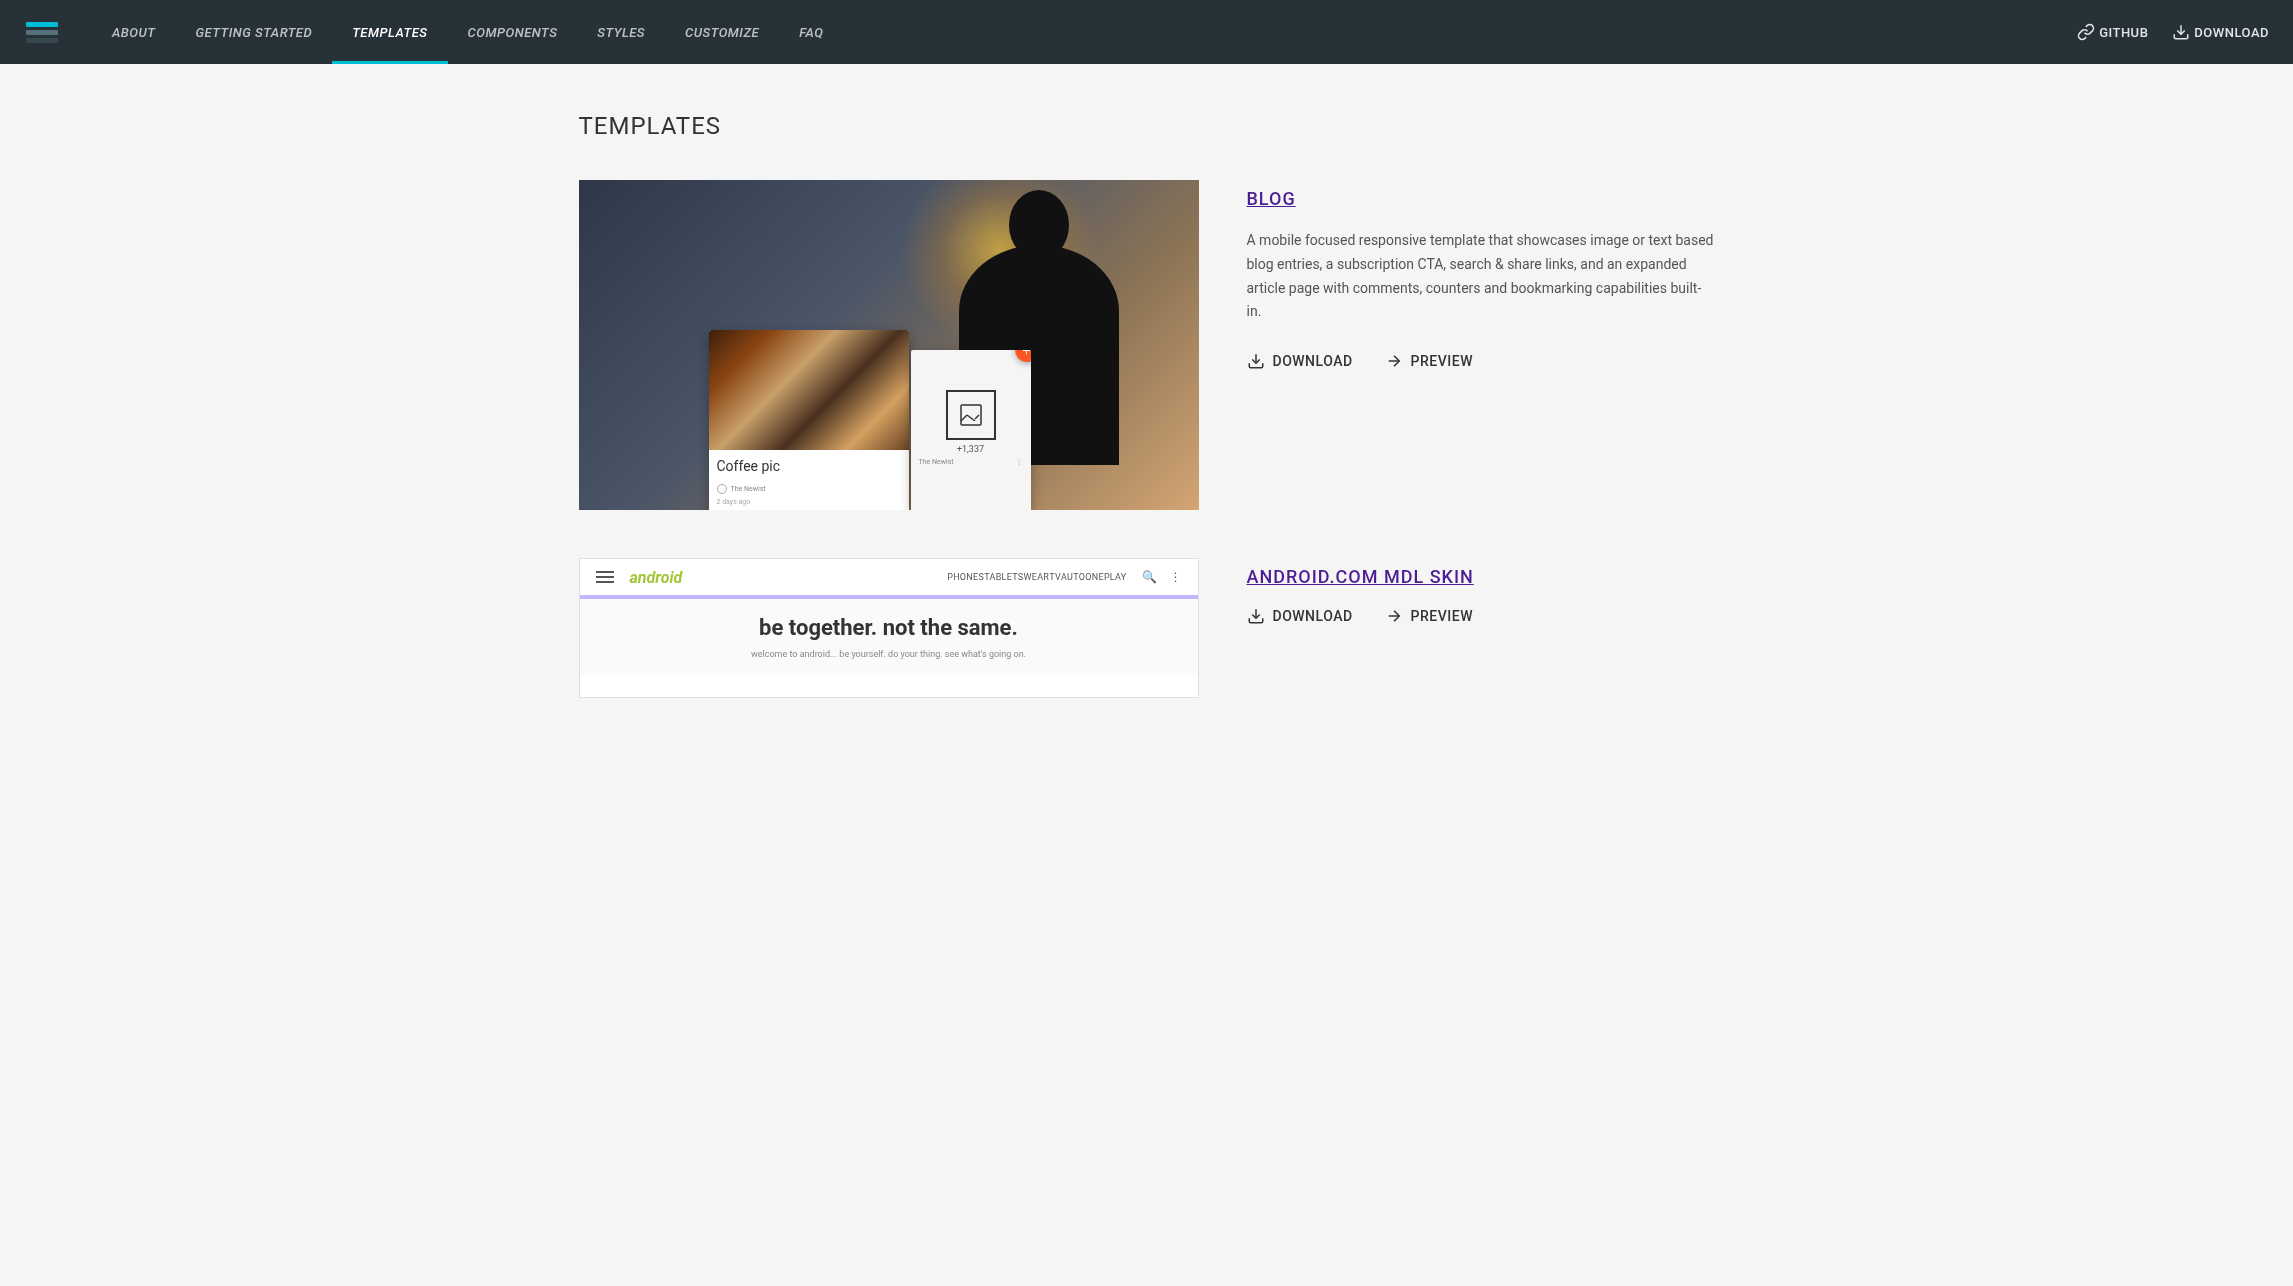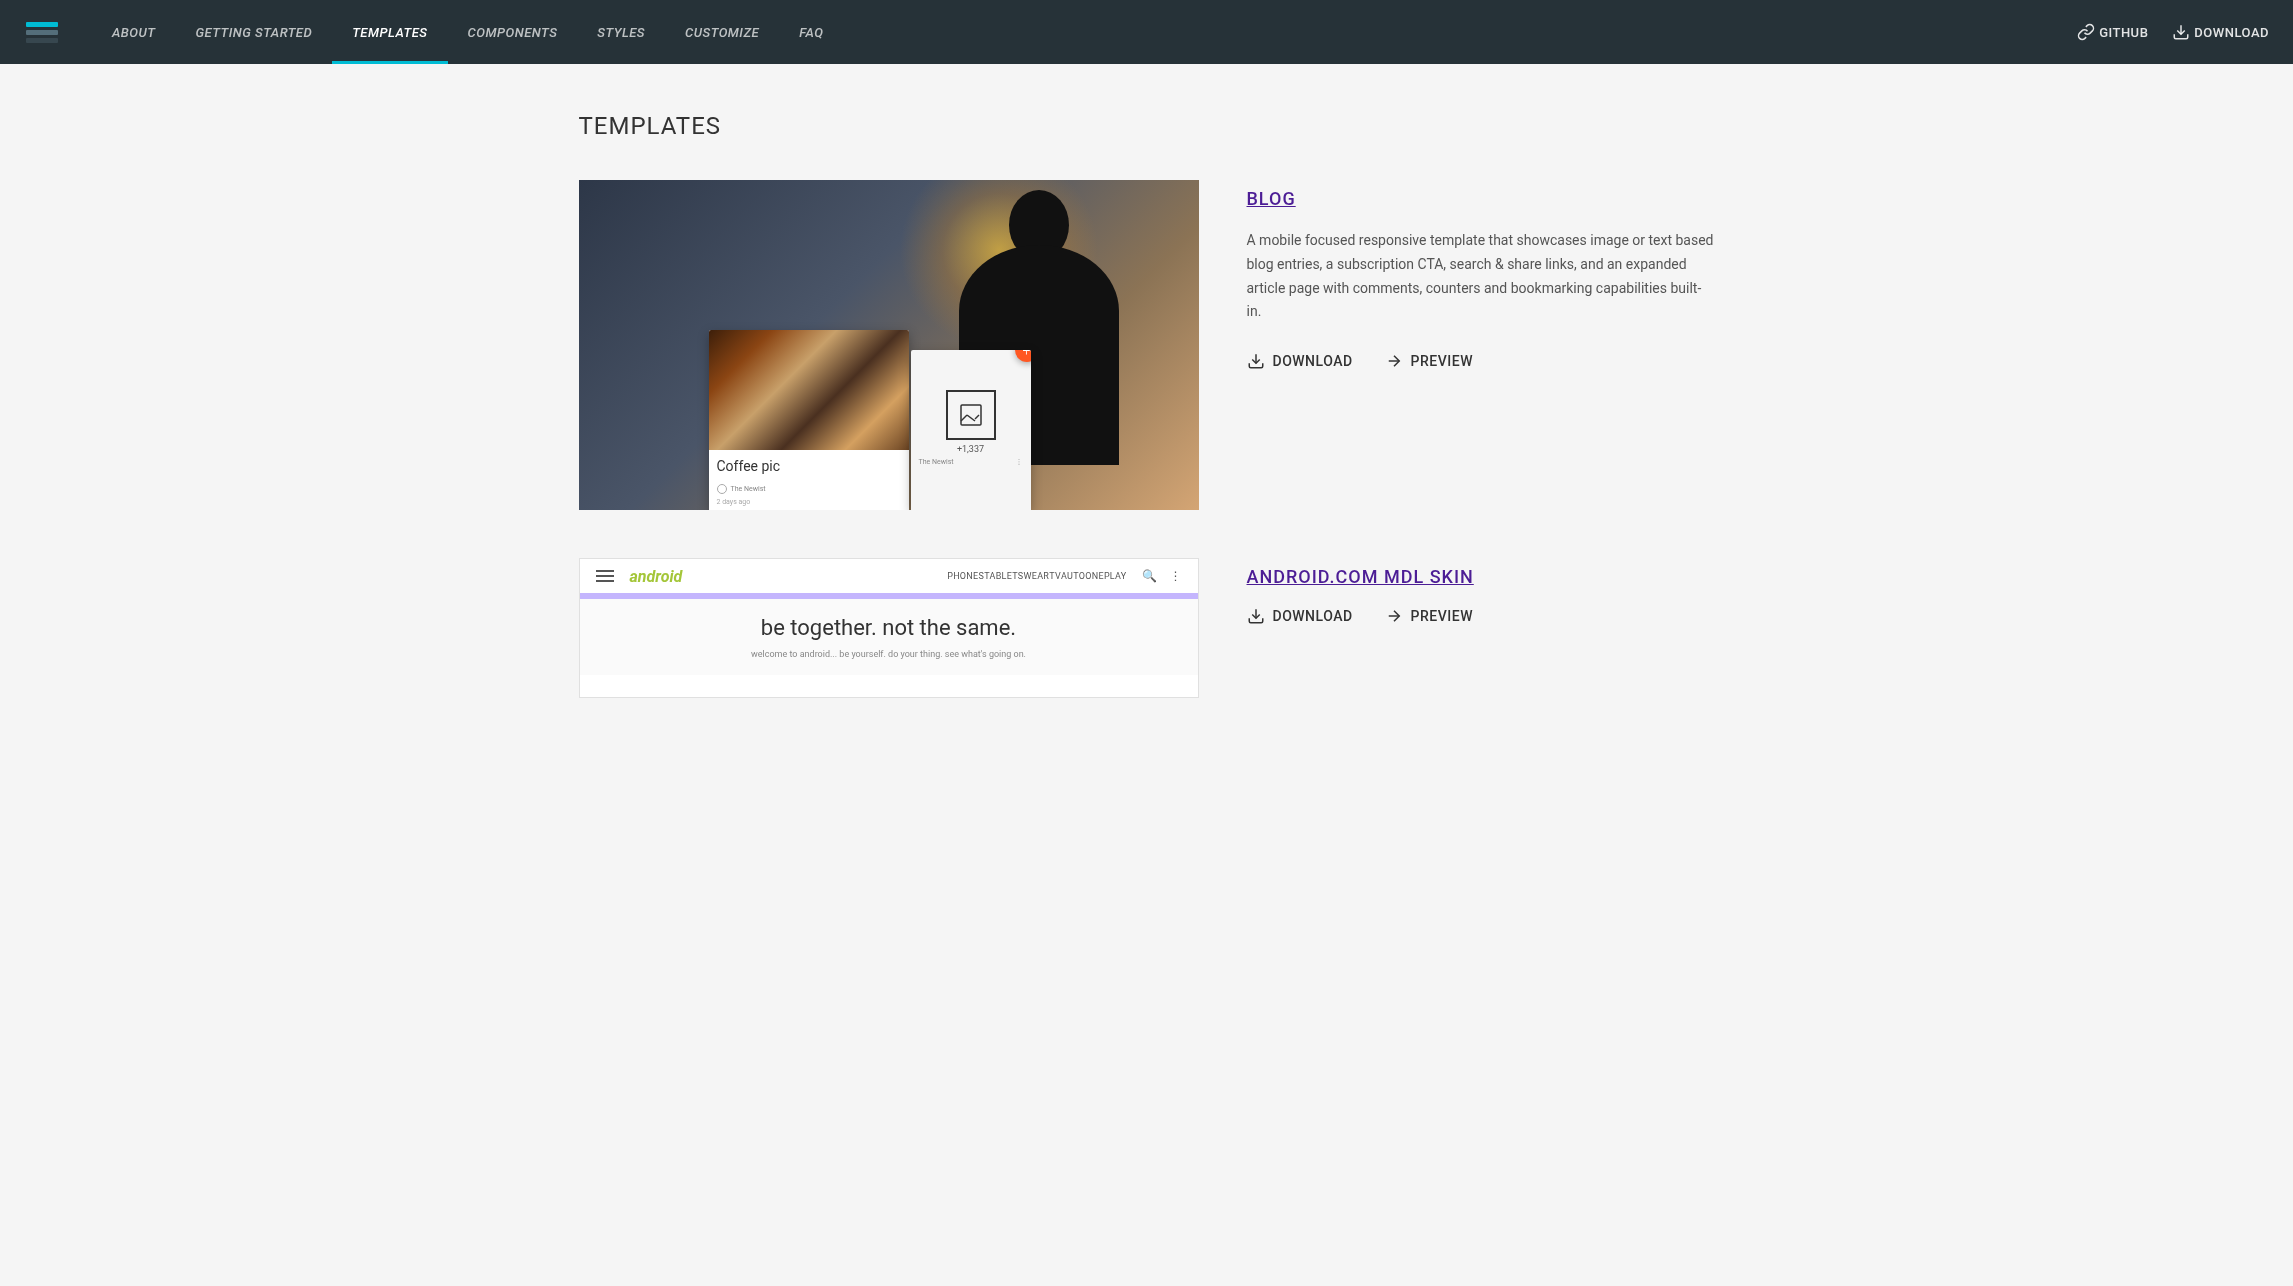--- a/index.html
+++ b/index.html
@@ -240,21 +240,21 @@
       position: relative;
       overflow: hidden;
       border: 1px solid #e0e0e0;
     }
     .android-nav-bar {
       background: #fff;
       height: 40px;
       display: flex;
       align-items: center;
       padding: 0 16px;
-      border-bottom: 6px solid #c4b5fd;
+      border-bottom: 4px solid #c4b5fd;
     }
     .android-hamburger {
       width: 18px;
       height: 12px;
       display: flex;
       flex-direction: column;
       justify-content: space-between;
       margin-right: 16px;
       cursor: pointer;
     }
@@ -290,21 +290,21 @@
       color: #555;
       cursor: pointer;
     }
     .android-hero {
       background: #fafafa;
       padding: 16px;
       text-align: center;
     }
     .android-hero-title {
       font-size: 22px;
-      font-weight: 400;
+      font-weight: 700;
       color: #333;
       margin-bottom: 8px;
       line-height: 1.2;
     }
     .android-hero-subtitle {
       font-size: 9px;
       color: #888;
     }
 
     

